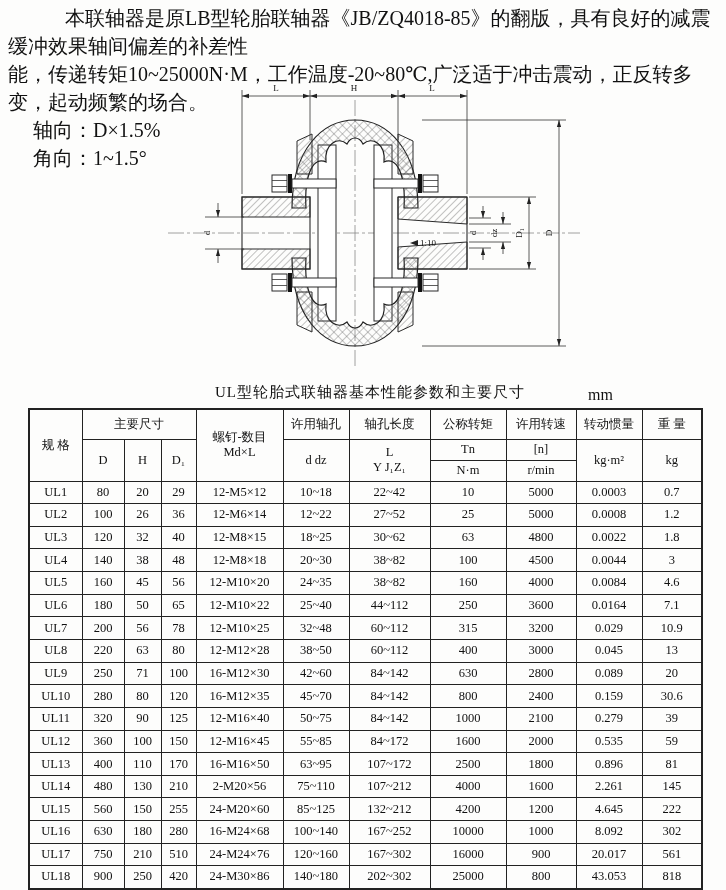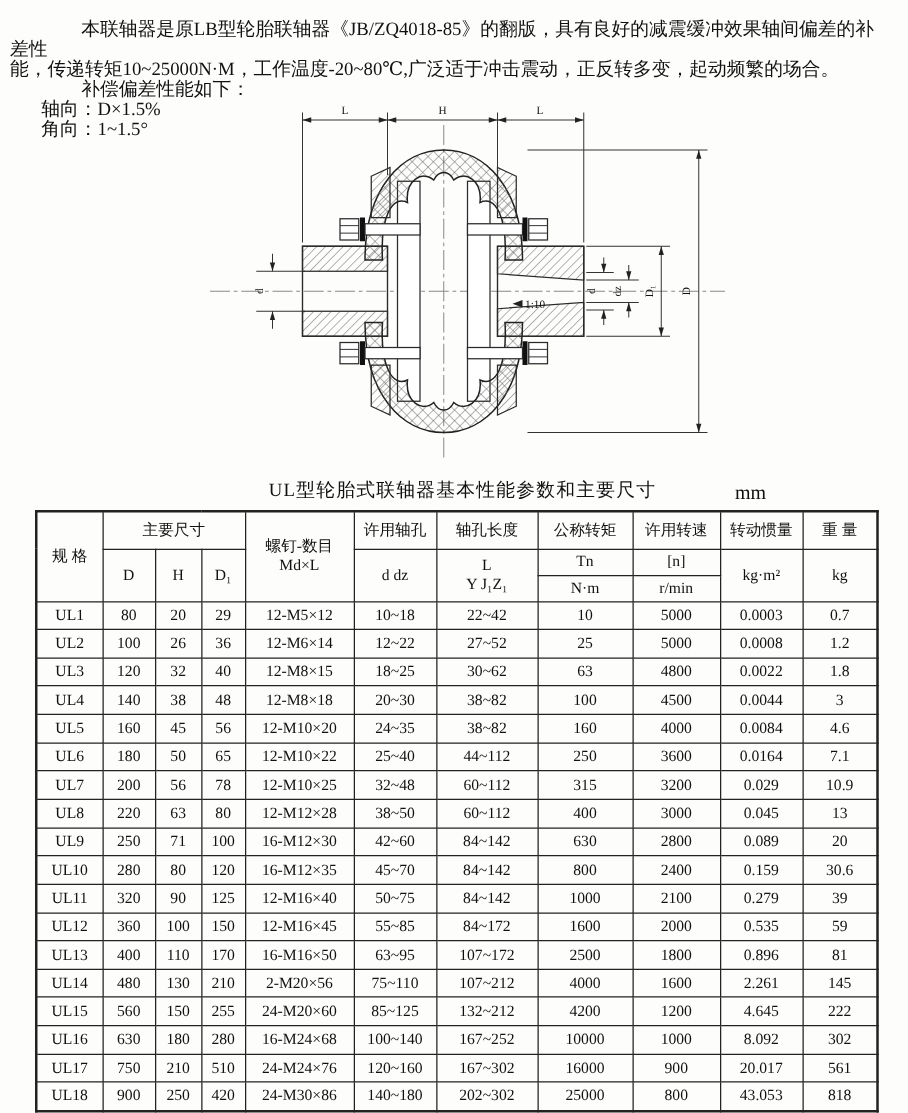--- a/index.html
+++ b/index.html
@@ -1,20 +1,20 @@
 <!DOCTYPE html>
 <html><head>
 <meta charset="utf-8">
 <style>
   html,body{margin:0;padding:0;}
   body{width:726px;height:890px;background:#fdfdfc;position:relative;
        font-family:"Liberation Serif","DejaVu Serif",serif;color:#111;}
   .page{position:absolute;inset:0;}
   
-  .intro{position:absolute;left:8px;top:16px;width:706px;font-size:15px;line-height:16px;}
+  .intro{position:absolute;left:8px;top:4px;width:706px;font-size:20px;line-height:28px;}
   .intro .indent{text-indent:57px;}
   .intro .item{margin-left:25px;}
   
   .diagram{position:absolute;left:160px;top:78px;width:450px;height:308px;}
   .steel{fill:url(#pSteel);stroke:#2a2a2a;stroke-width:1;}
   .rub{fill:url(#pRub);stroke:#222;stroke-width:1.2;}
   .plate{fill:#fff;stroke:#2a2a2a;stroke-width:1;}
   .outline{fill:none;stroke:#2a2a2a;stroke-width:1.1;}
   .thin{stroke:#333;stroke-width:0.8;fill:none;}
   .cl{stroke:#888;stroke-width:0.8;stroke-dasharray:16 3 3 3;fill:none;}
@@ -36,21 +36,20 @@
   .two-line div{line-height:15px;}
 </style>
 </head>
 <body>
 
 <div class="page">
 
   <div class="intro">
     <div class="indent">本联轴器是原LB型轮胎联轴器《JB/ZQ4018-85》的翻版，具有良好的减震缓冲效果轴间偏差的补差性</div>
     <div>能，传递转矩10~25000N·M，工作温度-20~80℃,广泛适于冲击震动，正反转多变，起动频繁的场合。</div>
-    <div class="indent">补偿偏差性能如下：</div>
     <div class="item">轴向：D×1.5%</div>
     <div class="item">角向：1~1.5°</div>
   </div>
 
   <div class="diagram">
     <svg width="450" height="308" viewBox="0 0 450 308">
       <defs>
         <pattern id="pSteel" width="5" height="5" patternUnits="userSpaceOnUse" patternTransform="rotate(45)">
           <line x1="0" y1="0" x2="0" y2="5" stroke="#666" stroke-width="0.8"></line>
         </pattern>

